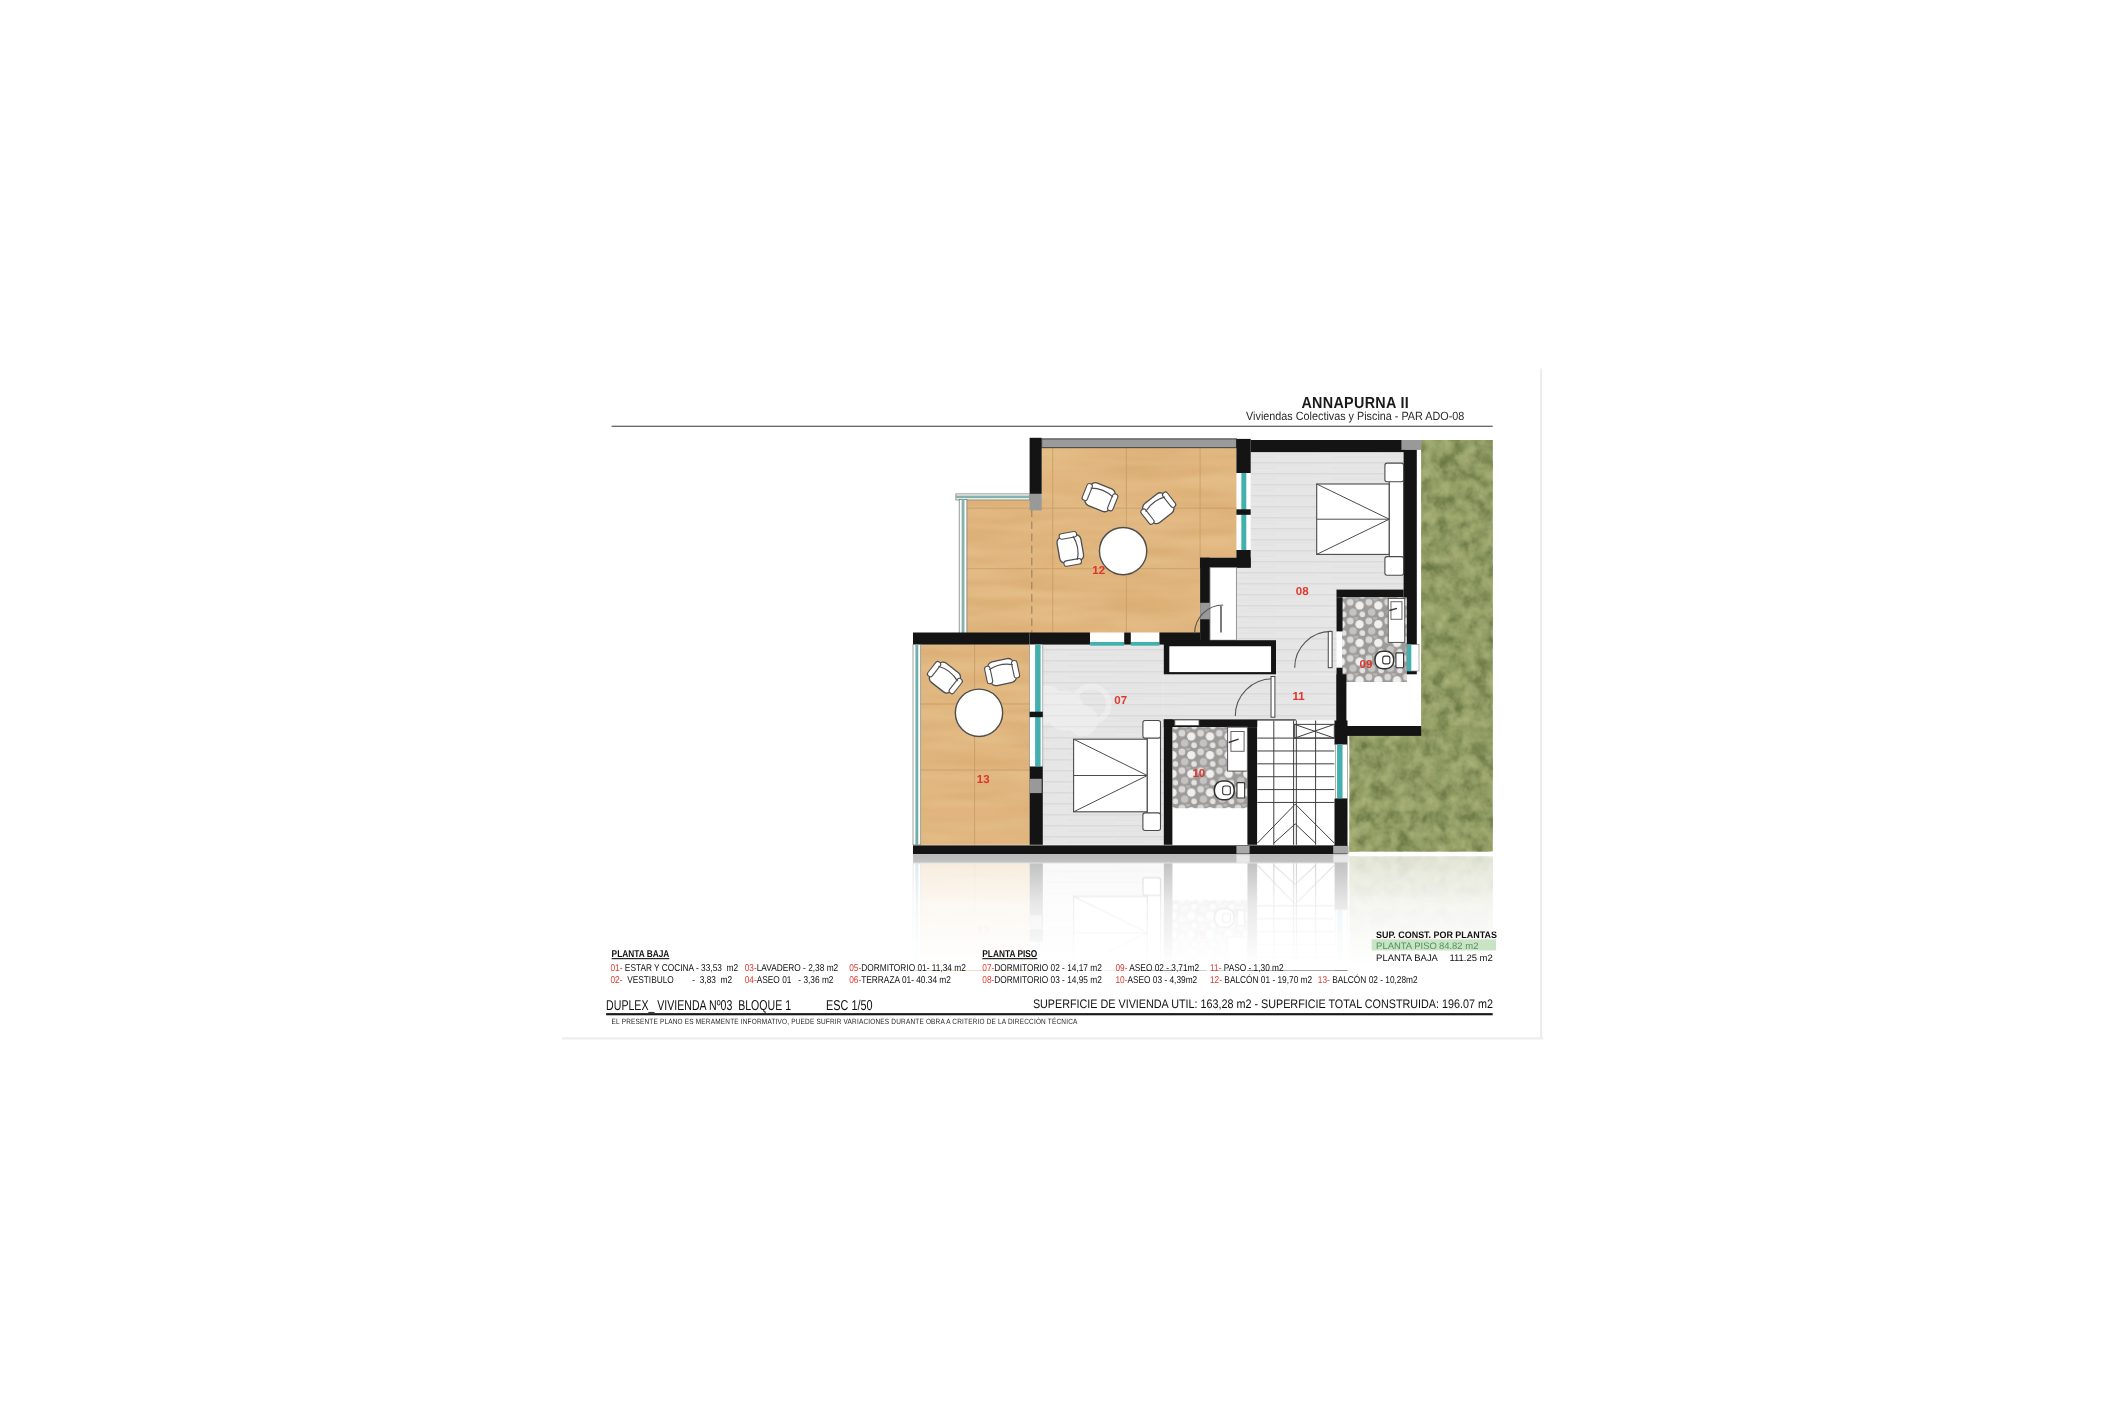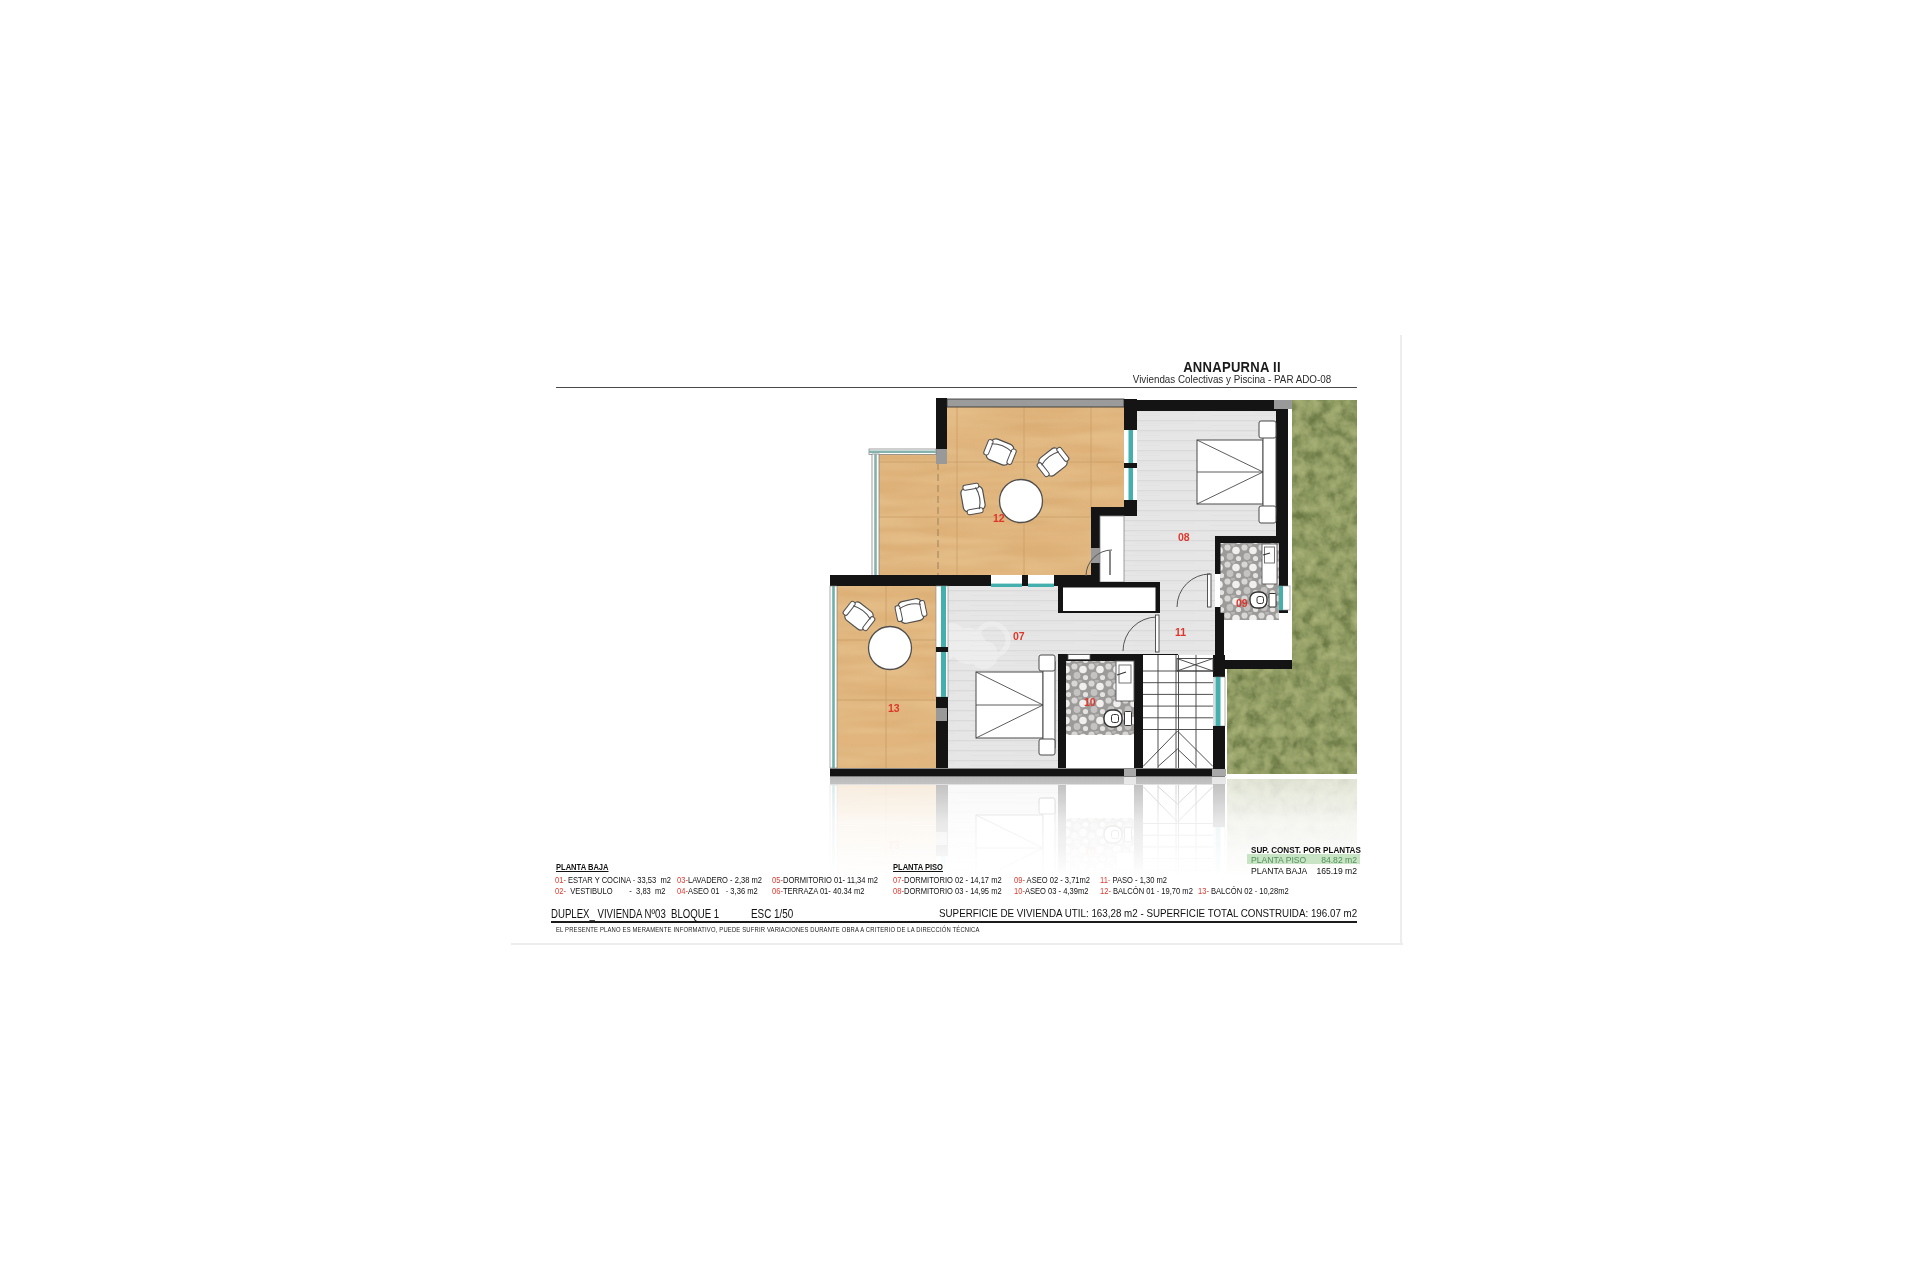--- a/index.html
+++ b/index.html
@@ -388,26 +388,26 @@
 <div class="abs sx" style="left:1100px;top:874.5px;font-size:9px;color:#111;white-space:nowrap;"><span class="red">11-</span> PASO - 1,30 m2</div>
 
 <div class="abs sx" style="left:1100px;top:886px;font-size:9px;color:#111;white-space:nowrap;"><span class="red">12-</span> BALCÓN 01 - 19,70 m2</div>
 
 <div class="abs sx" style="left:1198px;top:886px;font-size:9px;color:#111;white-space:nowrap;"><span class="red">13-</span> BALCÓN 02 - 10,28m2</div>
 
 <div class="abs" style="left:1251px;top:845px;width:110px;font-size:8.6px;font-weight:bold;color:#111;white-space:nowrap;transform:scale(0.945,1);transform-origin:0 0;">SUP. CONST. POR PLANTAS</div>
 
 <div class="abs" style="left:1247px;top:853.5px;width:113px;height:10.5px;background:#c9e3c5;font-size:8.6px;color:#4f9158;">
     <span style="position:absolute;left:4px;top:1px;">PLANTA PISO</span>
-    <span style="position:absolute;right:3px;top:1px;">84.82 m2</span>
+    <span style="position:absolute;right:16px;top:1px;">84.82 m2</span>
   </div>
 
 <div class="abs" style="left:1247px;top:865px;width:113px;height:10.5px;font-size:8.6px;color:#111;">
     <span style="position:absolute;left:4px;top:1px;">PLANTA BAJA</span>
-    <span style="position:absolute;right:3px;top:1px;">165.19 m2</span>
+    <span style="position:absolute;right:3px;top:1px;">111.25 m2</span>
   </div>
 
 <div class="abs" style="left:551px;top:906px;font-size:13px;color:#111;white-space:nowrap;transform:scale(0.74,1);transform-origin:0 0;">DUPLEX_ VIVIENDA Nº03&nbsp; BLOQUE 1</div>
 
 <div class="abs" style="left:751px;top:906px;font-size:13px;color:#111;transform:scale(0.76,1);transform-origin:0 0;">ESC 1/50</div>
 
 <div class="abs" style="left:939px;top:906.5px;font-size:11.3px;color:#111;white-space:nowrap;transform:scale(0.867,1);transform-origin:0 0;">SUPERFICIE DE VIVIENDA UTIL: 163,28 m2 - SUPERFICIE TOTAL CONSTRUIDA: 196.07 m2</div>
 
 <div class="abs" style="left:551px;top:920.8px;width:806px;height:2.4px;background:#1b1b1b;"></div>
 

